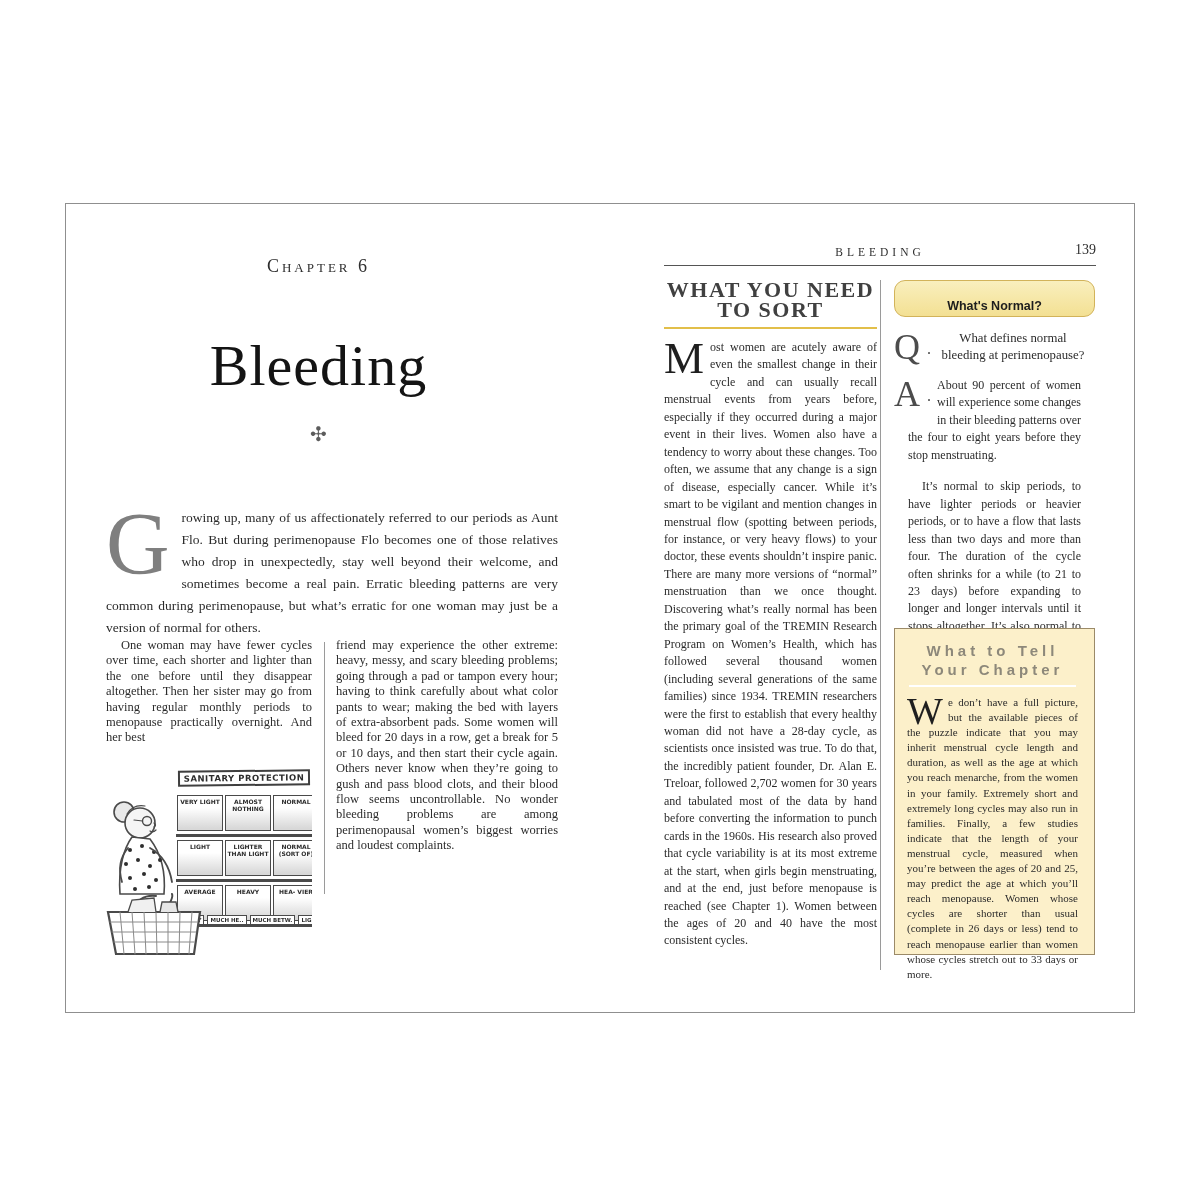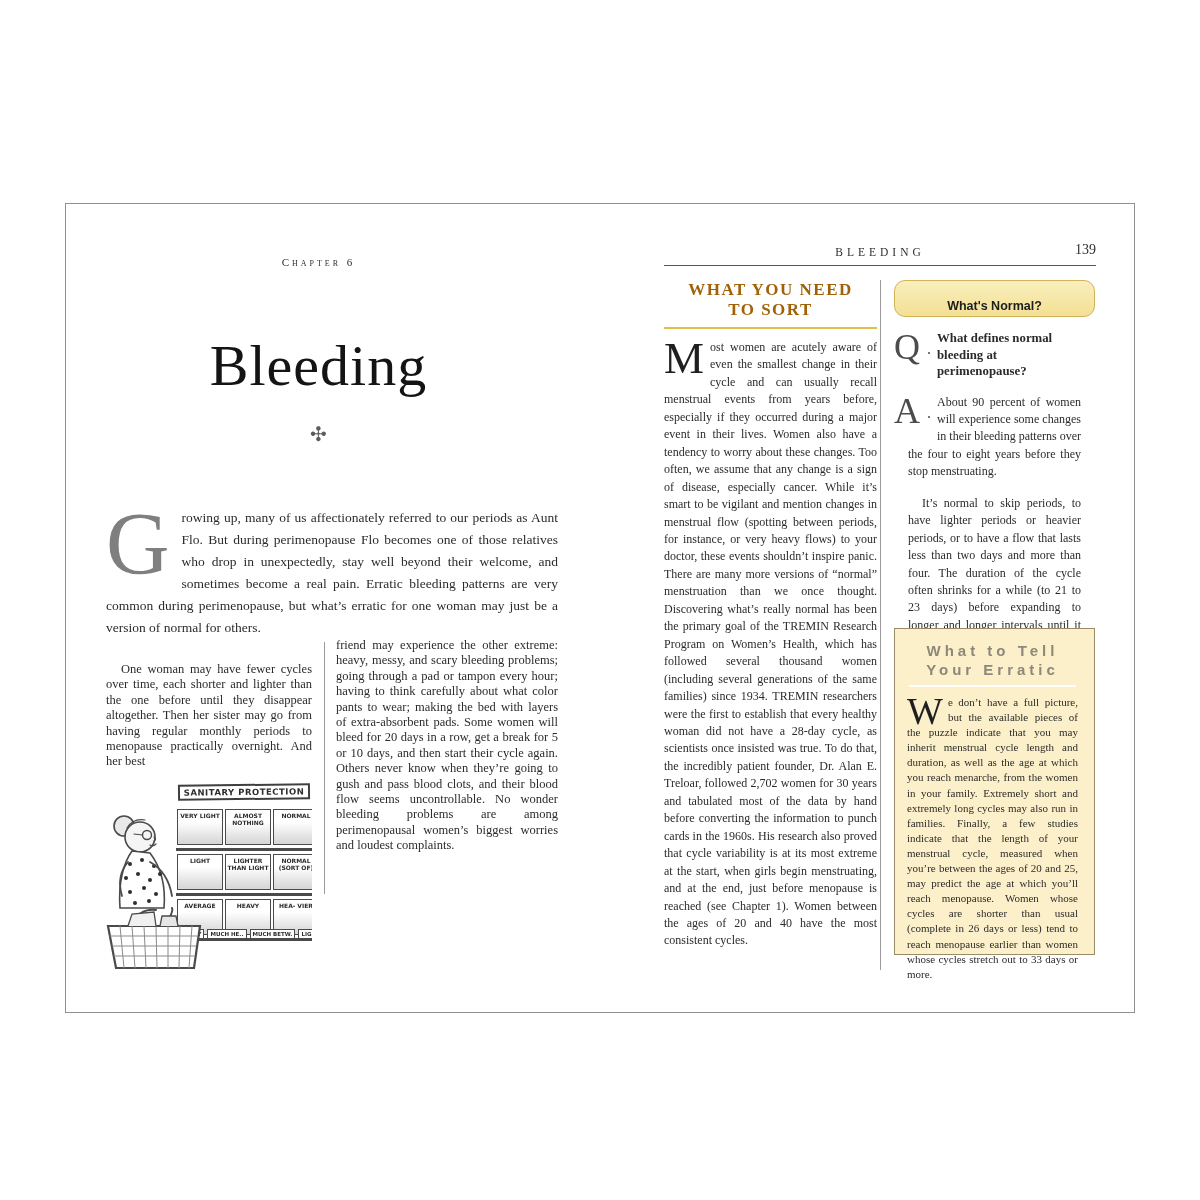--- a/index.html
+++ b/index.html
@@ -3,37 +3,37 @@
 <meta charset="utf-8">
 <style>
   html,body{margin:0;padding:0;background:#ffffff;}
   .canvas{position:relative;width:1200px;height:1200px;background:#fff;overflow:hidden;
           font-family:"Liberation Serif", serif;color:#2b2b2b;}
   .spread{position:absolute;left:65px;top:203px;width:1068px;height:808px;
           border:1px solid #8f8f8f;background:#fff;}
 
   
   .chapter-label{position:absolute;left:0;top:52px;width:505px;text-align:center;
-                 font-variant:small-caps;letter-spacing:3px;font-size:11px;color:#2e2e2e;}
+                 font-variant:small-caps;letter-spacing:3px;font-size:18px;color:#2e2e2e;}
   .page-title{position:absolute;left:0;top:128px;width:505px;text-align:center;
               font-size:58px;color:#141414;letter-spacing:1px;}
   .ornament{position:absolute;left:0;top:218px;width:505px;text-align:center;
             font-size:20px;color:#5c5c5c;}
   .intro{position:absolute;left:40px;top:303px;width:452px;font-size:13.5px;line-height:22px;
          text-align:justify;color:#2b2b2b;}
   .dropcap-g{float:left;font-size:88px;line-height:66px;color:#7f7f7f;margin:4px 12px 0 0;}
   .columns{position:absolute;left:40px;top:434px;width:452px;display:flex;}
   .colA{width:206px;}
   .col-divider{border-left:1px solid #9a9a9a;margin:4px 11px 0 12px;height:252px;}
   .colB{flex:1;}
   .col-par{font-size:12.5px;line-height:15.4px;text-align:justify;margin:0;}
-  .indent{text-indent:15px;margin-top:24px;}
+  .indent{text-indent:15px;}
 
   
-  .illo{position:relative;margin-top:12px;width:206px;height:198px;overflow:hidden;}
+  .illo{position:relative;margin-top:22px;width:206px;height:198px;overflow:hidden;}
   .illo-sign{position:absolute;left:72px;top:2px;width:128px;border:2px solid #3f3f3f;
              background:#fff;font-family:"DejaVu Sans",sans-serif;font-size:8.5px;font-weight:bold;
              letter-spacing:.5px;text-align:center;padding:1px 0;color:#2d2d2d;transform:rotate(-.6deg);}
   .shelf{position:absolute;left:70px;top:24px;width:150px;}
   .shelf-row{display:flex;border-bottom:3px solid #4a4a4a;padding:2px 0;}
   .shelf-box{border:1.6px solid #4a4a4a;margin:1px;width:44px;height:32px;flex:none;
              font-family:"DejaVu Sans",sans-serif;font-size:6px;font-weight:bold;color:#2d2d2d;
              text-align:center;text-transform:uppercase;line-height:7px;padding-top:2px;
              background:linear-gradient(180deg,#ffffff 35%,#d8d8d8 95%);}
   .mini-row{position:absolute;left:72px;top:147px;display:flex;}
@@ -43,37 +43,37 @@
   .woman-svg{position:absolute;left:-4px;top:22px;}
 
   
   .running-head{position:absolute;left:598px;top:42px;width:432px;text-align:center;
                 font-size:11.5px;letter-spacing:4px;color:#2e2e2e;}
   .folio{position:absolute;left:960px;top:38px;width:70px;text-align:right;
          font-size:14px;color:#2e2e2e;}
   .head-rule{position:absolute;left:598px;top:61px;width:432px;border-top:1px solid #555;}
 
   .main-col{position:absolute;left:598px;top:76px;width:213px;}
-  .main-heading{font-size:17px;font-weight:bold;letter-spacing:1.5px;text-align:center;
-                line-height:20px;color:#a16207;}
+  .main-heading{font-size:22px;font-weight:bold;letter-spacing:1.5px;text-align:center;
+                line-height:20px;color:#404040;}
   .gold-rule{border-top:2px solid #e2bf4a;margin:7px 0 10px 0;}
   .main-text{font-size:12px;line-height:17.45px;text-align:justify;color:#2b2b2b;}
   .dropcap-m{float:left;font-size:45px;line-height:35px;color:#1f1f1f;margin:2px 6px 0 0;}
 
   .v-divider{position:absolute;left:814px;top:76px;height:690px;border-left:1px solid #9a9a9a;}
 
   .sidebar{position:absolute;left:828px;top:76px;width:201px;}
   .pill{height:17px;border:1px solid #d2b35a;border-radius:11px;
         background:linear-gradient(180deg,#f9efbe,#f3e093);text-align:center;
         font-family:"Liberation Sans",sans-serif;font-weight:bold;font-size:12.5px;
         color:#1d1d1d;padding-top:18px;}
   .qa{margin-top:13px;}
   .qa-letter{float:left;font-size:36px;line-height:30px;color:#4c4c4c;margin:2px 7px 0 0;}
   .qa-dot{float:left;font-size:16px;line-height:38px;color:#4c4c4c;margin-right:6px;}
-  .question{font-size:12.8px;font-weight:bold;line-height:16.5px;margin:6px;}
+  .question{font-size:12.8px;font-weight:normal;line-height:16.5px;margin:6px;text-align:center;}
   .answer{font-size:12px;line-height:17.45px;text-align:justify;margin:14px;}
   .answer.p2{text-indent:14px;clear:both;}
 
   .daughter-box{position:absolute;left:828px;top:424px;width:201px;height:327px;
                 box-sizing:border-box;border:1px solid #9b8a68;background:#fcf0ca;
                 padding:12px 16px 0 12px;}
   .daughter-title{font-family:"Liberation Sans",sans-serif;font-weight:bold;font-size:15px;
                   letter-spacing:4px;text-align:center;line-height:19px;color:#8d887a;}
   .white-rule{border-top:2px solid #ffffff;margin:6px 2px 8px 2px;}
   .daughter-text{font-size:11px;line-height:15.1px;text-align:justify;color:#2b2b2b;}
@@ -224,21 +224,21 @@
         <span class="qa-letter">A</span>
           <span class="qa-dot">.</span>
         <p class="answer">About 90 percent of women will experience some changes in their bleeding patterns over the four to eight years before they stop menstruating.</p>
         <p class="answer p2">It’s normal to skip periods, to have lighter periods or heavier periods, or to have a flow that lasts less than two days and more than four. The duration of the cycle often shrinks for a while (to 21 to 23 days) before expanding to longer and longer intervals until it stops altogether. It’s also normal to have 28-day cycles all the way through perimenopause until bleeding stops for good.</p>
       </div>
     </div>
 
     <div class="daughter-box">
       <div class="daughter-title">
         <div>What to Tell</div>
-        <div>Your Erratic</div>
+        <div>Your Chapter</div>
       </div>
       <div class="white-rule"></div>
       <div class="daughter-text">
         <span class="dropcap-w">W</span><span>e don’t have a full picture, but the available pieces of the puzzle indicate that you may inherit menstrual cycle length and duration, as well as the age at which you reach menarche, from the women in your family. Extremely short and extremely long cycles may also run in families. Finally, a few studies indicate that the length of your menstrual cycle, measured when you’re between the ages of 20 and 25, may predict the age at which you’ll reach menopause. Women whose cycles are shorter than usual (complete in 26 days or less) tend to reach menopause earlier than women whose cycles stretch out to 33 days or more.</span>
       </div>
     </div>
 
   </div>
 </div>
 

